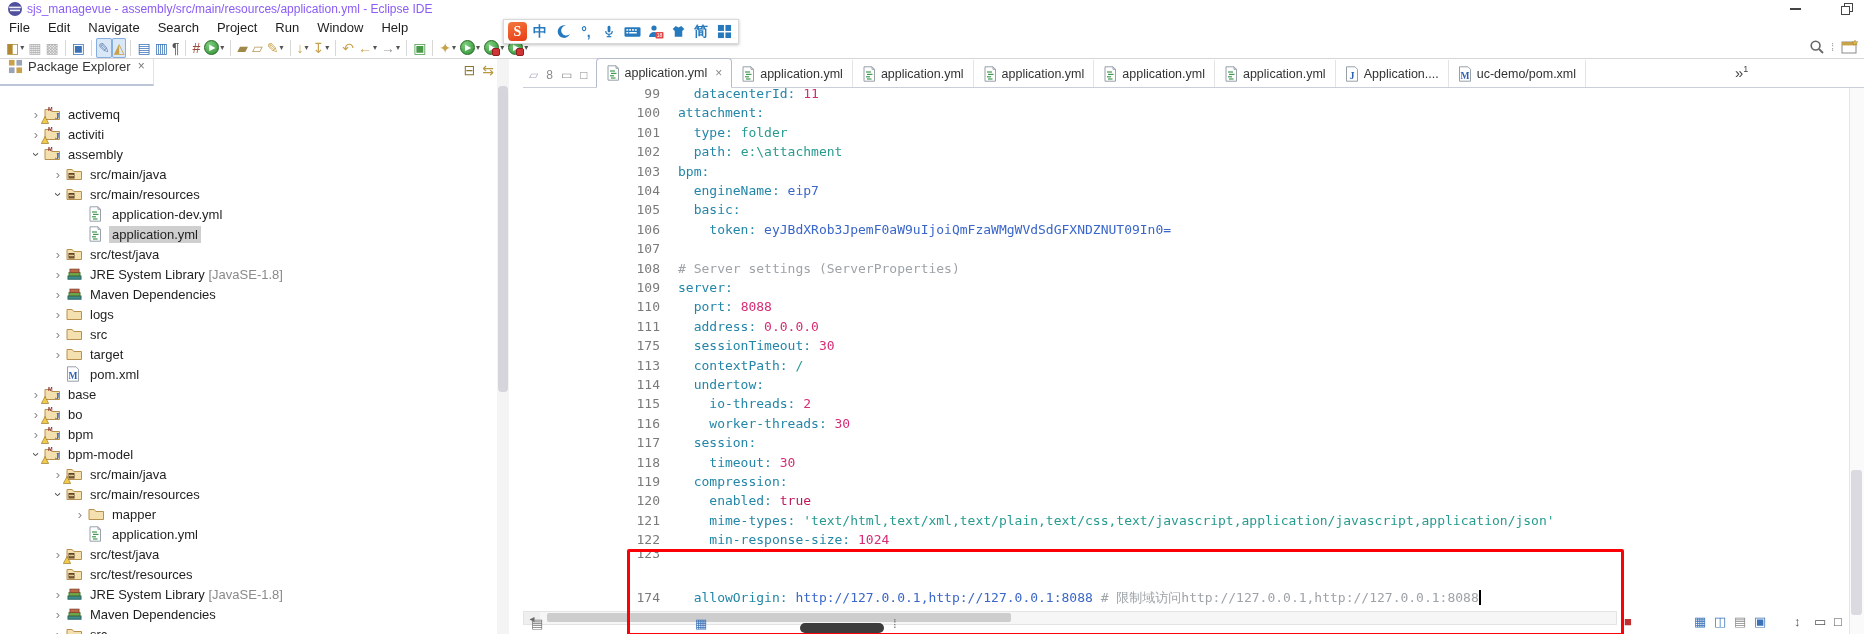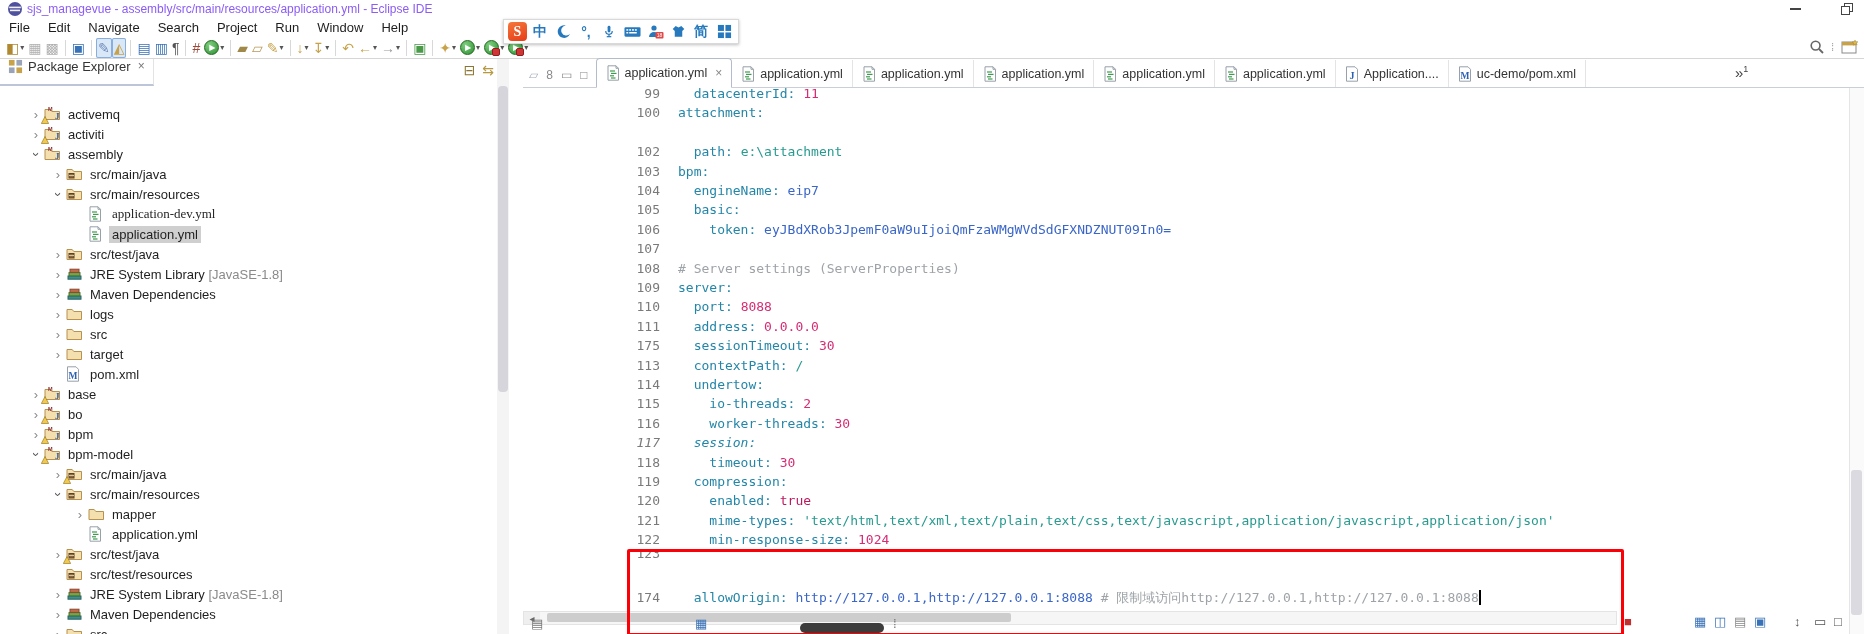--- a/index.html
+++ b/index.html
@@ -351,21 +351,21 @@
       </div>
       <div class="trow" style="top: 125px; left: 52px;">
         <span class="twisty exp">›</span>
         <span class="ticon"><svg width="17" height="16" viewBox="0 0 17 16">
             <path d="M1 13.5 V3.5 H6.2 L7.8 5.5 H15.5 V13.5 Z" fill="#f4dfae" stroke="#b8914e"></path>
             <rect x="3" y="7.5" width="5" height="4.5" fill="#8a6b42" stroke="#5d4426"></rect>
             <line x1="3" y1="9.5" x2="8" y2="9.5" stroke="#d9c296"></line>
           </svg></span>
         <span class="tlabel">src/main/resources</span>
       </div>
-      <div class="trow" style="top: 145px; left: 74px; font-family: Liberation Serif, serif;">
+      <div class="trow" style="top: 145px; left: 74px;">
         <span class="twisty"></span>
         <span class="ticon"><svg width="14" height="16" viewBox="0 0 14 16">
             <path d="M2 .8 H10 L12.5 3.3 V15.2 H2 Z" fill="#fff" stroke="#98a0a8"></path>
             <path d="M10 .8 L10 3.3 H12.5" fill="none" stroke="#98a0a8"></path>
             <g stroke="#3e9a4e" stroke-width="1.2">
               <line x1="4" y1="6" x2="9" y2="6"></line>
               <line x1="5" y1="8.4" x2="10.5" y2="8.4"></line>
               <line x1="4" y1="10.8" x2="8" y2="10.8"></line>
               <line x1="5" y1="13" x2="9.5" y2="13"></line>
             </g>
@@ -696,36 +696,37 @@
       </div>
     </div>
 </div>
 <div class="abs" id="tab-overflow-wrap" style="left:1735px;top:64px;">
   <span style="font-size:15px;color:#444;"><span>»</span><sup style="font-size:9px;">1</sup></span>
 </div>
 
 <div class="abs" id="editor">
     <div class="eline" style="top: -4px;"><span class="num">99</span><span class="code"><span class="c-p">  </span><span class="c-k">datacenterId:</span><span class="c-p"> </span><span class="c-d">11</span></span></div>
     <div class="eline" style="top: 15.4px;"><span class="num">100</span><span class="code"><span class="c-k">attachment:</span></span></div>
+    <div class="eline" style="top: 34.8px;"><span class="num">101</span><span class="code"><span class="c-p">  </span><span class="c-k">type:</span><span class="c-p"> </span><span class="c-v">folder</span></span></div>
     <div class="eline" style="top: 54.2px;"><span class="num">102</span><span class="code"><span class="c-p">  </span><span class="c-k">path:</span><span class="c-p"> </span><span class="c-v">e:\attachment</span></span></div>
     <div class="eline" style="top: 73.6px;"><span class="num">103</span><span class="code"><span class="c-k">bpm:</span></span></div>
     <div class="eline" style="top: 93px;"><span class="num">104</span><span class="code"><span class="c-p">  </span><span class="c-k">engineName:</span><span class="c-p"> </span><span class="c-b">eip7</span></span></div>
     <div class="eline" style="top: 112.4px;"><span class="num">105</span><span class="code"><span class="c-p">  </span><span class="c-k">basic:</span></span></div>
     <div class="eline" style="top: 131.8px;"><span class="num">106</span><span class="code"><span class="c-p">    </span><span class="c-k">token:</span><span class="c-p"> </span><span class="c-b">eyJBdXRob3JpemF0aW9uIjoiQmFzaWMgWVdSdGFXNDZNUT09In0=</span></span></div>
     <div class="eline" style="top: 151.2px;"><span class="num">107</span><span class="code"></span></div>
     <div class="eline" style="top: 170.6px;"><span class="num">108</span><span class="code"><span class="c-c"># Server settings (ServerProperties)</span></span></div>
     <div class="eline" style="top: 190px;"><span class="num">109</span><span class="code"><span class="c-k">server:</span></span></div>
     <div class="eline" style="top: 209.4px;"><span class="num">110</span><span class="code"><span class="c-p">  </span><span class="c-k">port:</span><span class="c-p"> </span><span class="c-d">8088</span></span></div>
     <div class="eline" style="top: 228.8px;"><span class="num">111</span><span class="code"><span class="c-p">  </span><span class="c-k">address:</span><span class="c-p"> </span><span class="c-d">0.0.0.0</span></span></div>
     <div class="eline" style="top: 248.2px;"><span class="num">175</span><span class="code"><span class="c-p">  </span><span class="c-k">sessionTimeout:</span><span class="c-p"> </span><span class="c-d">30</span></span></div>
     <div class="eline" style="top: 267.6px;"><span class="num">113</span><span class="code"><span class="c-p">  </span><span class="c-k">contextPath:</span><span class="c-p"> </span><span class="c-v">/</span></span></div>
     <div class="eline" style="top: 287px;"><span class="num">114</span><span class="code"><span class="c-p">  </span><span class="c-k">undertow:</span></span></div>
     <div class="eline" style="top: 306.4px;"><span class="num">115</span><span class="code"><span class="c-p">    </span><span class="c-k">io-threads:</span><span class="c-p"> </span><span class="c-d">2</span></span></div>
     <div class="eline" style="top: 325.8px;"><span class="num">116</span><span class="code"><span class="c-p">    </span><span class="c-k">worker-threads:</span><span class="c-p"> </span><span class="c-d">30</span></span></div>
-    <div class="eline" style="top: 345.2px; font-style: italic;"><span class="num">117</span><span class="code"><span class="c-p">  </span><span class="c-k">session:</span></span></div>
+    <div class="eline" style="top: 345.2px;"><span class="num">117</span><span class="code"><span class="c-p">  </span><span class="c-k">session:</span></span></div>
     <div class="eline" style="top: 364.6px;"><span class="num">118</span><span class="code"><span class="c-p">    </span><span class="c-k">timeout:</span><span class="c-p"> </span><span class="c-d">30</span></span></div>
     <div class="eline" style="top: 384px;"><span class="num">119</span><span class="code"><span class="c-p">  </span><span class="c-k">compression:</span></span></div>
     <div class="eline" style="top: 403.4px;"><span class="num">120</span><span class="code"><span class="c-p">    </span><span class="c-k">enabled:</span><span class="c-p"> </span><span class="c-t">true</span></span></div>
     <div class="eline" style="top: 422.8px;"><span class="num">121</span><span class="code"><span class="c-p">    </span><span class="c-k">mime-types:</span><span class="c-p"> </span><span class="c-v">'text/html,text/xml,text/plain,text/css,text/javascript,application/javascript,application/json'</span></span></div>
     <div class="eline" style="top: 442.2px;"><span class="num">122</span><span class="code"><span class="c-p">    </span><span class="c-k">min-response-size:</span><span class="c-p"> </span><span class="c-d">1024</span></span></div>
     <div class="eline" style="top: 456px; text-decoration: underline;"><span class="num">123</span><span class="code"></span></div>
     <div class="eline" style="top: 500.4px;"><span class="num">174</span><span class="code"><span class="c-p">  </span><span class="c-k">allowOrigin:</span><span class="c-p"> </span><span class="c-b">http://127.0.0.1,http://127.0.0.1:8088</span><span class="c-p"> </span><span class="c-c"># 限制域访问http://127.0.0.1,http://127.0.0.1:8088</span><span id="cursor"></span></span></div>
   </div>
 
 <div class="abs" id="redbox"></div>

